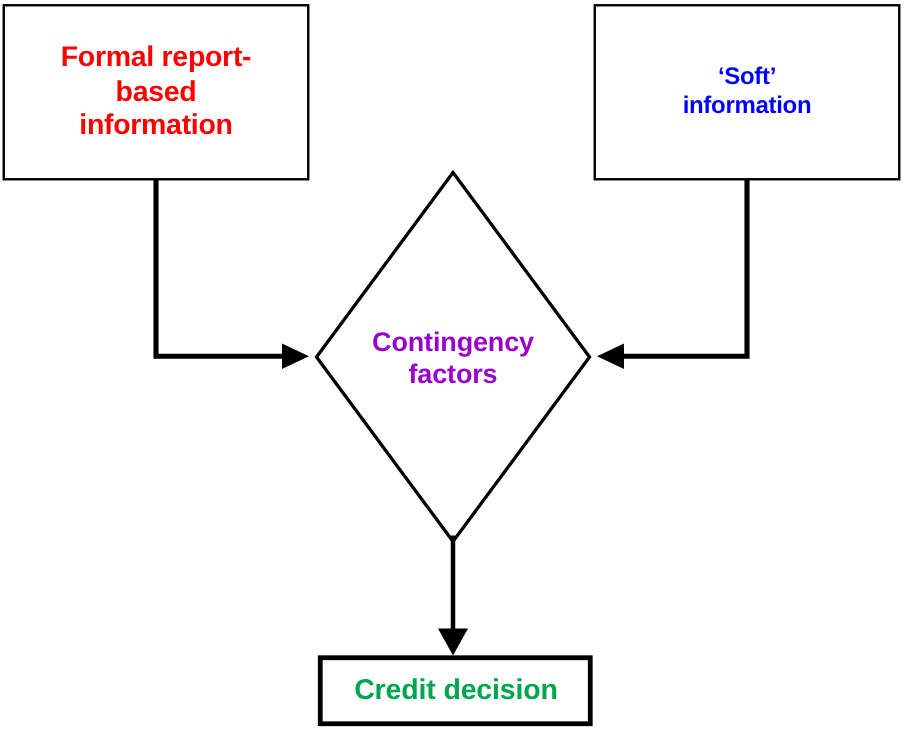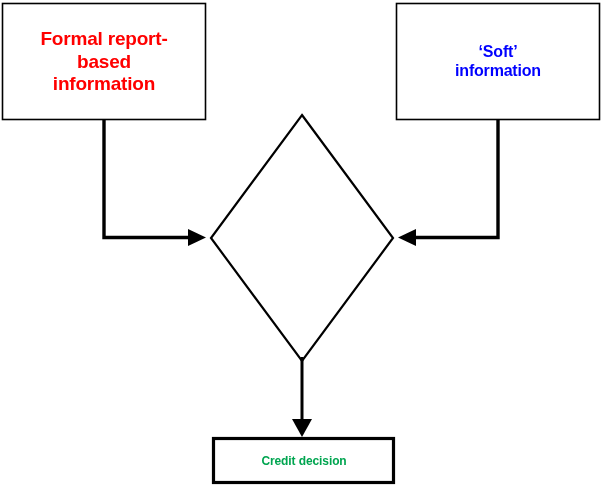--- a/index.html
+++ b/index.html
@@ -62,21 +62,21 @@
     width: 140px;
     height: 54px;
     font-size: 18px;
     letter-spacing: -0.1px;
   }
   #label-credit-decision {
     left: 216px;
     top: 441px;
     width: 176px;
     height: 40px;
-    font-size: 12px;
+    font-size: 19px;
     letter-spacing: -0.1px;
   }
 </style>
 </head>
 <body>
 
 <div id="diagram-canvas">
 
   <svg id="diagram-svg" viewBox="0 0 604 496" xmlns="http://www.w3.org/2000/svg">
 
@@ -104,16 +104,18 @@
     </g>
   </svg>
 
   <div class="node-label" id="label-formal-report" style="color:#ff0000;">Formal report-
 based
 information</div>
 
   <div class="node-label" id="label-soft-information" style="color:#0000ff;">‘Soft’
 information</div>
 
+  <div class="node-label" id="label-contingency-factors" style="color:#9900cc;">Contingency
+factors</div>
 
   <div class="node-label" id="label-credit-decision" style="color:#00a550;">Credit decision</div>
 
 </div>
 
 </body></html>

